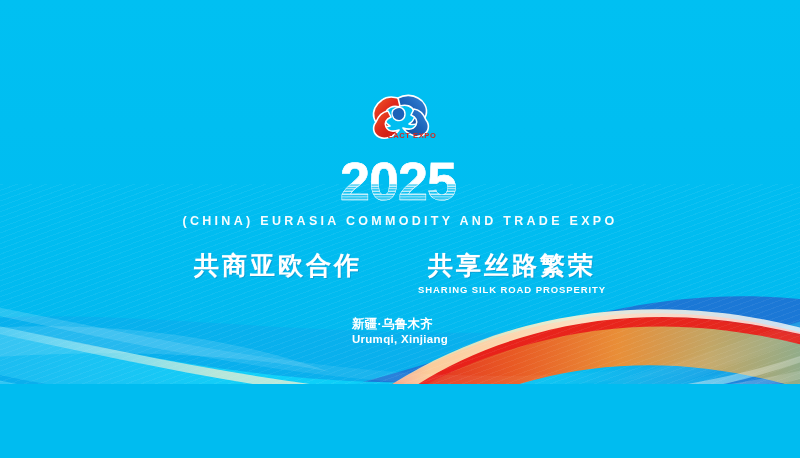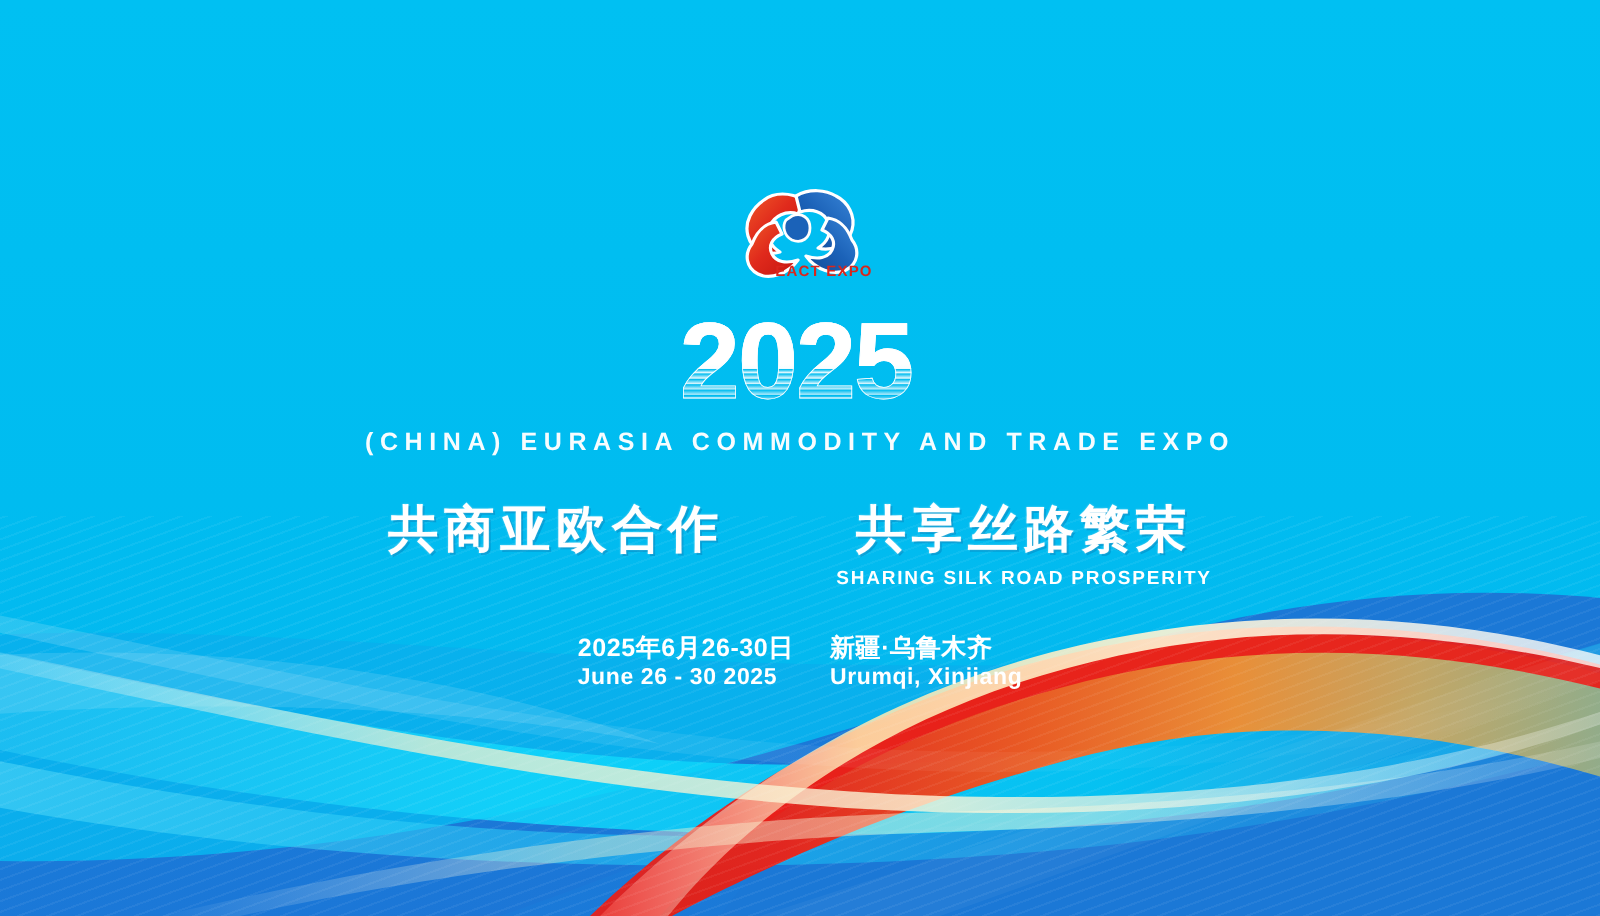--- a/index.html
+++ b/index.html
@@ -4,21 +4,21 @@
 <title>Expo Banner</title>
 <style>
   * { margin:0; padding:0; box-sizing:border-box; }
   html,body{
     width:800px; height:458px;
     font-family:"Liberation Sans","DejaVu Sans",sans-serif;
     overflow:hidden; background:#00bcf0;
   }
   #banner{
     position:relative;
-    width:800px; height:458px;
+    width:800px; height:384px;
     overflow:hidden;
     background:#00bcf0;
   }
   
   .bg-svg{
     position:absolute; inset:0;
     width:800px; height:458px;
     display:block;
   }
   
@@ -346,23 +346,19 @@
         <div class="cn">共商亚欧合作</div>
       </div>
       <div class="slogan">
         <div class="cn">共享丝路繁荣</div>
         <div class="en">SHARING SILK ROAD PROSPERITY</div>
       </div>
     </div>
 
     <div class="meta">
       <div class="meta-col">
-        <div class="cn">2025年6月26-30日</div>
-        <div class="en">June 26 - 30  2025</div>
-      </div>
-      <div class="meta-col">
         <div class="cn">新疆·乌鲁木齐</div>
         <div class="en">Urumqi, Xinjiang</div>
       </div>
     </div>
 
   </div>
 </div>
 
 </body></html>

